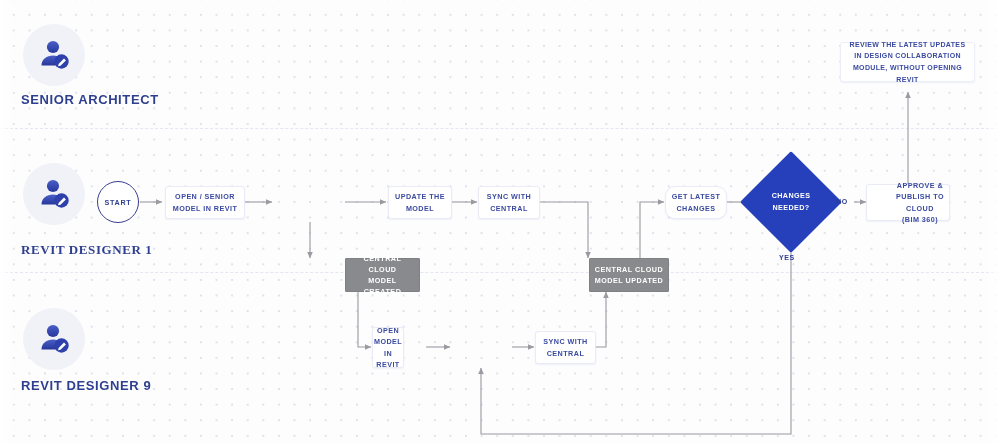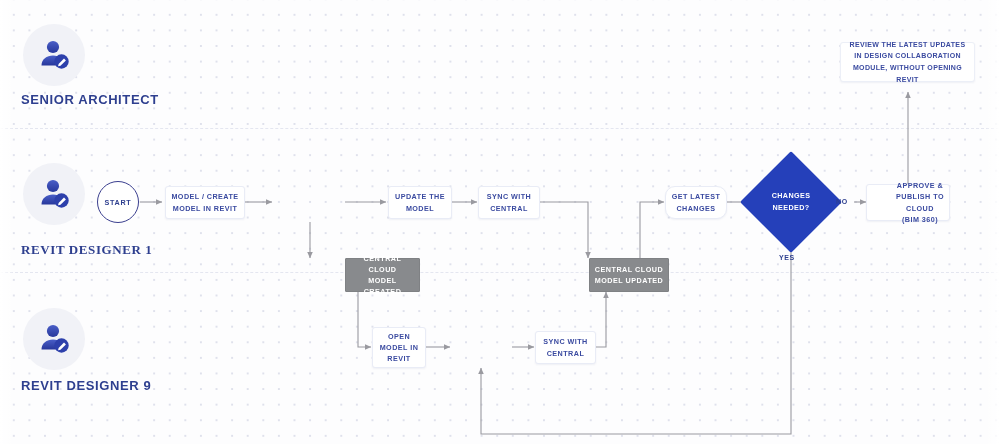--- a/index.html
+++ b/index.html
@@ -195,21 +195,21 @@
       <circle cx="17" cy="10" r="6.1" fill="url(#gA)"></circle>
       <path d="M5.5 28.5c0-6.3 5.2-10 11.5-10s11.5 3.7 11.5 10z" fill="url(#gA)"></path>
       <circle cx="25.5" cy="24.5" r="7.2" fill="#2d40ab"></circle>
       <path d="M22.6 26.9l5.4-5.4 1.9 1.9-5.4 5.4-2.4.5z" fill="#ffffff"></path>
     </svg>
   </div>
   <div class="lane-label" style="left:21px;top:242px;font-family:Liberation Serif, serif;">REVIT DESIGNER 1</div>
 
   <div class="start-circle" style="left:97px;top:181px;">START</div>
 
-  <div class="node" style="left:165px;top:186px;width:80px;height:33px;white-space:pre-line;">MODEL / CREATE
+  <div class="node" style="left:165px;top:186px;width:80px;height:33px;white-space:pre-line;">OPEN / SENIOR
 MODEL IN REVIT</div>
 
 
   <div class="node" style="left:388px;top:186px;width:64px;height:33px;white-space:pre-line;">UPDATE THE
 MODEL</div>
 
   <div class="node" style="left:478px;top:186px;width:62px;height:33px;white-space:pre-line;">SYNC WITH
 CENTRAL</div>
 
   <div class="node" style="left:665px;top:186px;width:62px;height:33px;white-space:pre-line;border-radius:10px;">GET LATEST
@@ -237,21 +237,21 @@
   <div class="avatar" style="left:23px;top:308px;">
     <svg width="36" height="36" viewBox="0 0 36 36">
       <circle cx="17" cy="10" r="6.1" fill="url(#gA)"></circle>
       <path d="M5.5 28.5c0-6.3 5.2-10 11.5-10s11.5 3.7 11.5 10z" fill="url(#gA)"></path>
       <circle cx="25.5" cy="24.5" r="7.2" fill="#2d40ab"></circle>
       <path d="M22.6 26.9l5.4-5.4 1.9 1.9-5.4 5.4-2.4.5z" fill="#ffffff"></path>
     </svg>
   </div>
   <div class="lane-label" style="left:21px;top:378px;">REVIT DESIGNER 9</div>
 
-  <div class="node" style="left:372px;top:327px;width:54px;height:41px;white-space:pre-line;">OPEN
+  <div class="node" style="left:372px;top:327px;width:32px;height:41px;white-space:pre-line;">OPEN
 MODEL IN
 REVIT</div>
 
 
   <div class="node" style="left:535px;top:331px;width:61px;height:33px;white-space:pre-line;">SYNC WITH
 CENTRAL</div>
 
   <div class="edge-fade l"></div>
   <div class="edge-fade r"></div>
 </div>

